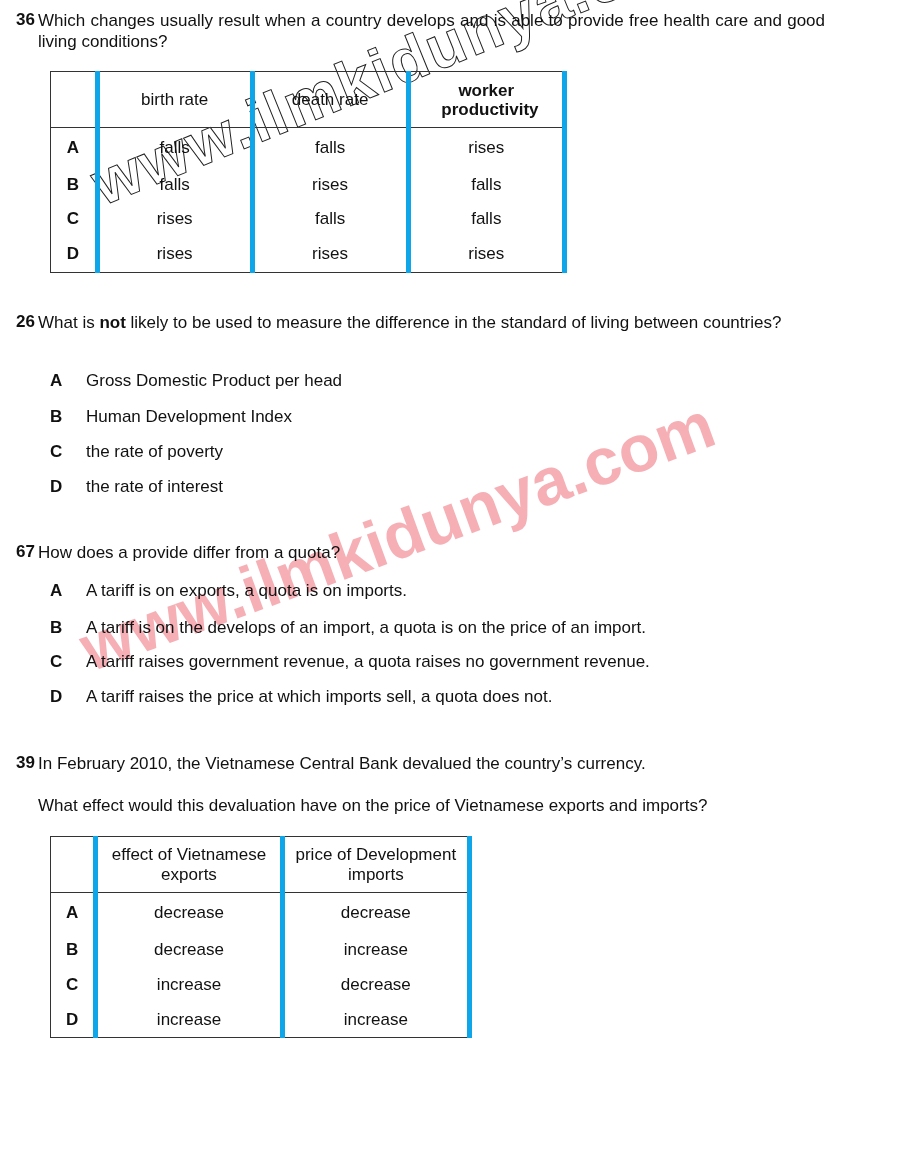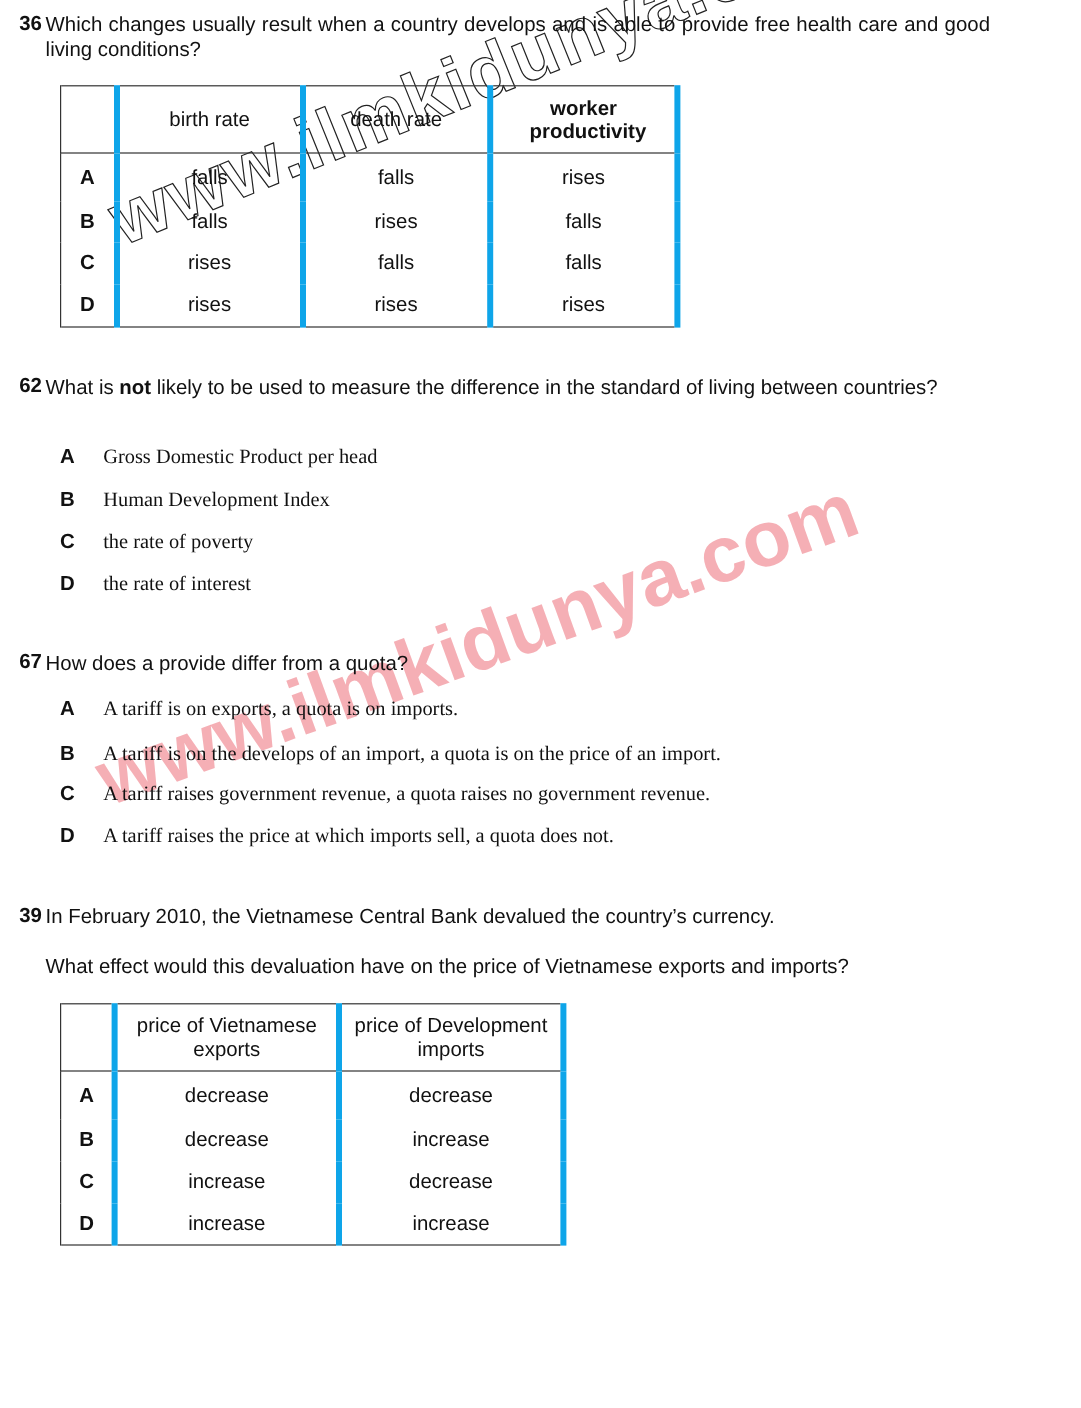--- a/index.html
+++ b/index.html
@@ -5,21 +5,21 @@
   html, body { margin:0; padding:0; background:#ffffff; }
   body {
     width:901px; height:1173px; position:relative; overflow:hidden;
     font-family:"Liberation Sans", sans-serif; color:#111; font-size:17px;
   }
   .q { position:absolute; left:0; width:901px; }
   .qnum { position:absolute; left:16px; font-weight:bold; }
   .qtext { position:absolute; left:38px; width:787px; text-align:justify; line-height:21px; }
   .opt { position:absolute; left:50px; }
   .opt .letter { position:absolute; left:0; font-weight:bold; width:20px; }
-  .opt .otext { position:absolute; left:36px; white-space:nowrap;font-family:Liberation Serif, serif; }
+  .opt .otext { position:absolute; left:36px; white-space:nowrap; }
   table.grid { position:absolute; border-collapse:collapse; font-size:17px; }
   table.grid td, table.grid th { border-left:1px solid #333; border-right:5px solid #0ea5e9; text-align:center; font-weight:normal; padding:0; }
   table.grid { border:1px solid #333; }
   table.grid thead th { border-bottom:1px solid #333; line-height:20px; }
   table.grid td.letter { font-weight:bold; }
   .wm-outline {
     position:absolute; font-family:"Liberation Sans", sans-serif; font-weight:bold;
     color:transparent; -webkit-text-stroke:1px #222; white-space:nowrap;
     transform-origin:left bottom; pointer-events:none; letter-spacing:2px;
   }
@@ -78,21 +78,21 @@
     <tr style="height:36px;">
       <td class="letter">D</td>
       <td>rises</td>
       <td>rises</td>
       <td>rises</td>
     </tr>
   </tbody>
 </table>
 
 <div class="q" style="top:312px;">
-  <span class="qnum">62</span>
+  <span class="qnum">26</span>
   <div class="qtext"><span>What is </span><b>not</b><span> likely to be used to measure the difference in the standard of living between countries?</span></div>
 </div>
 <div class="opt" style="top:371px;">
   <span class="letter">A</span>
   <span class="otext">Gross Domestic Product per head</span>
 </div>
 <div class="opt" style="top:407px;">
   <span class="letter">B</span>
   <span class="otext">Human Development Index</span>
 </div>
@@ -136,21 +136,21 @@
 <table class="grid" style="left:50px; top:836px; width:422px;">
   <colgroup>
       <col style="width:47px">
       <col style="width:187px">
       <col style="width:188px">
     </colgroup>
   <thead>
     <tr style="height:56px;">
       <th></th>
       <th>
-        <span style="display:inline-block;width:170px;">price of Vietnamese exports</span>
+        <span style="display:inline-block;width:170px;">effect of Vietnamese exports</span>
       </th>
       <th>
         <span style="display:inline-block;width:170px;">price of Development imports</span>
       </th>
     </tr>
   </thead>
   <tbody>
     <tr style="height:40px;">
       <td class="letter">A</td>
       <td>decrease</td>

